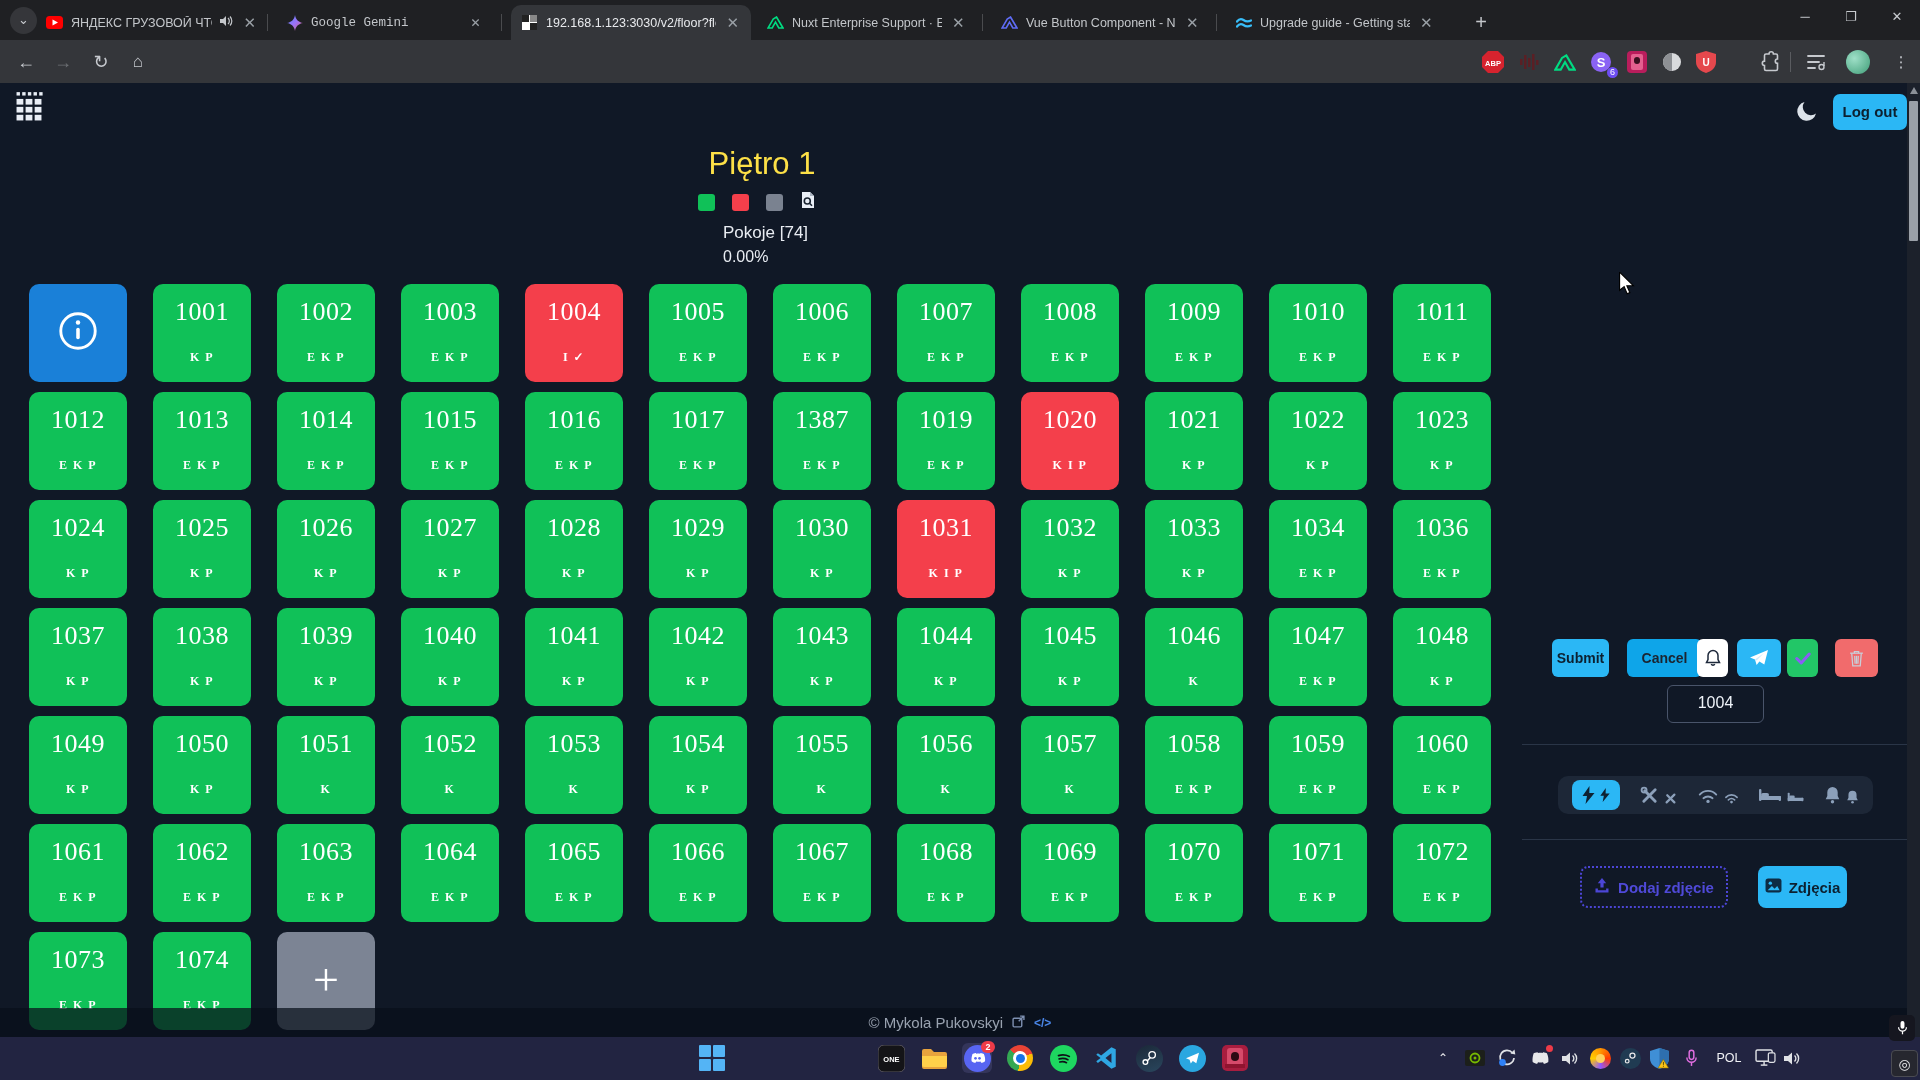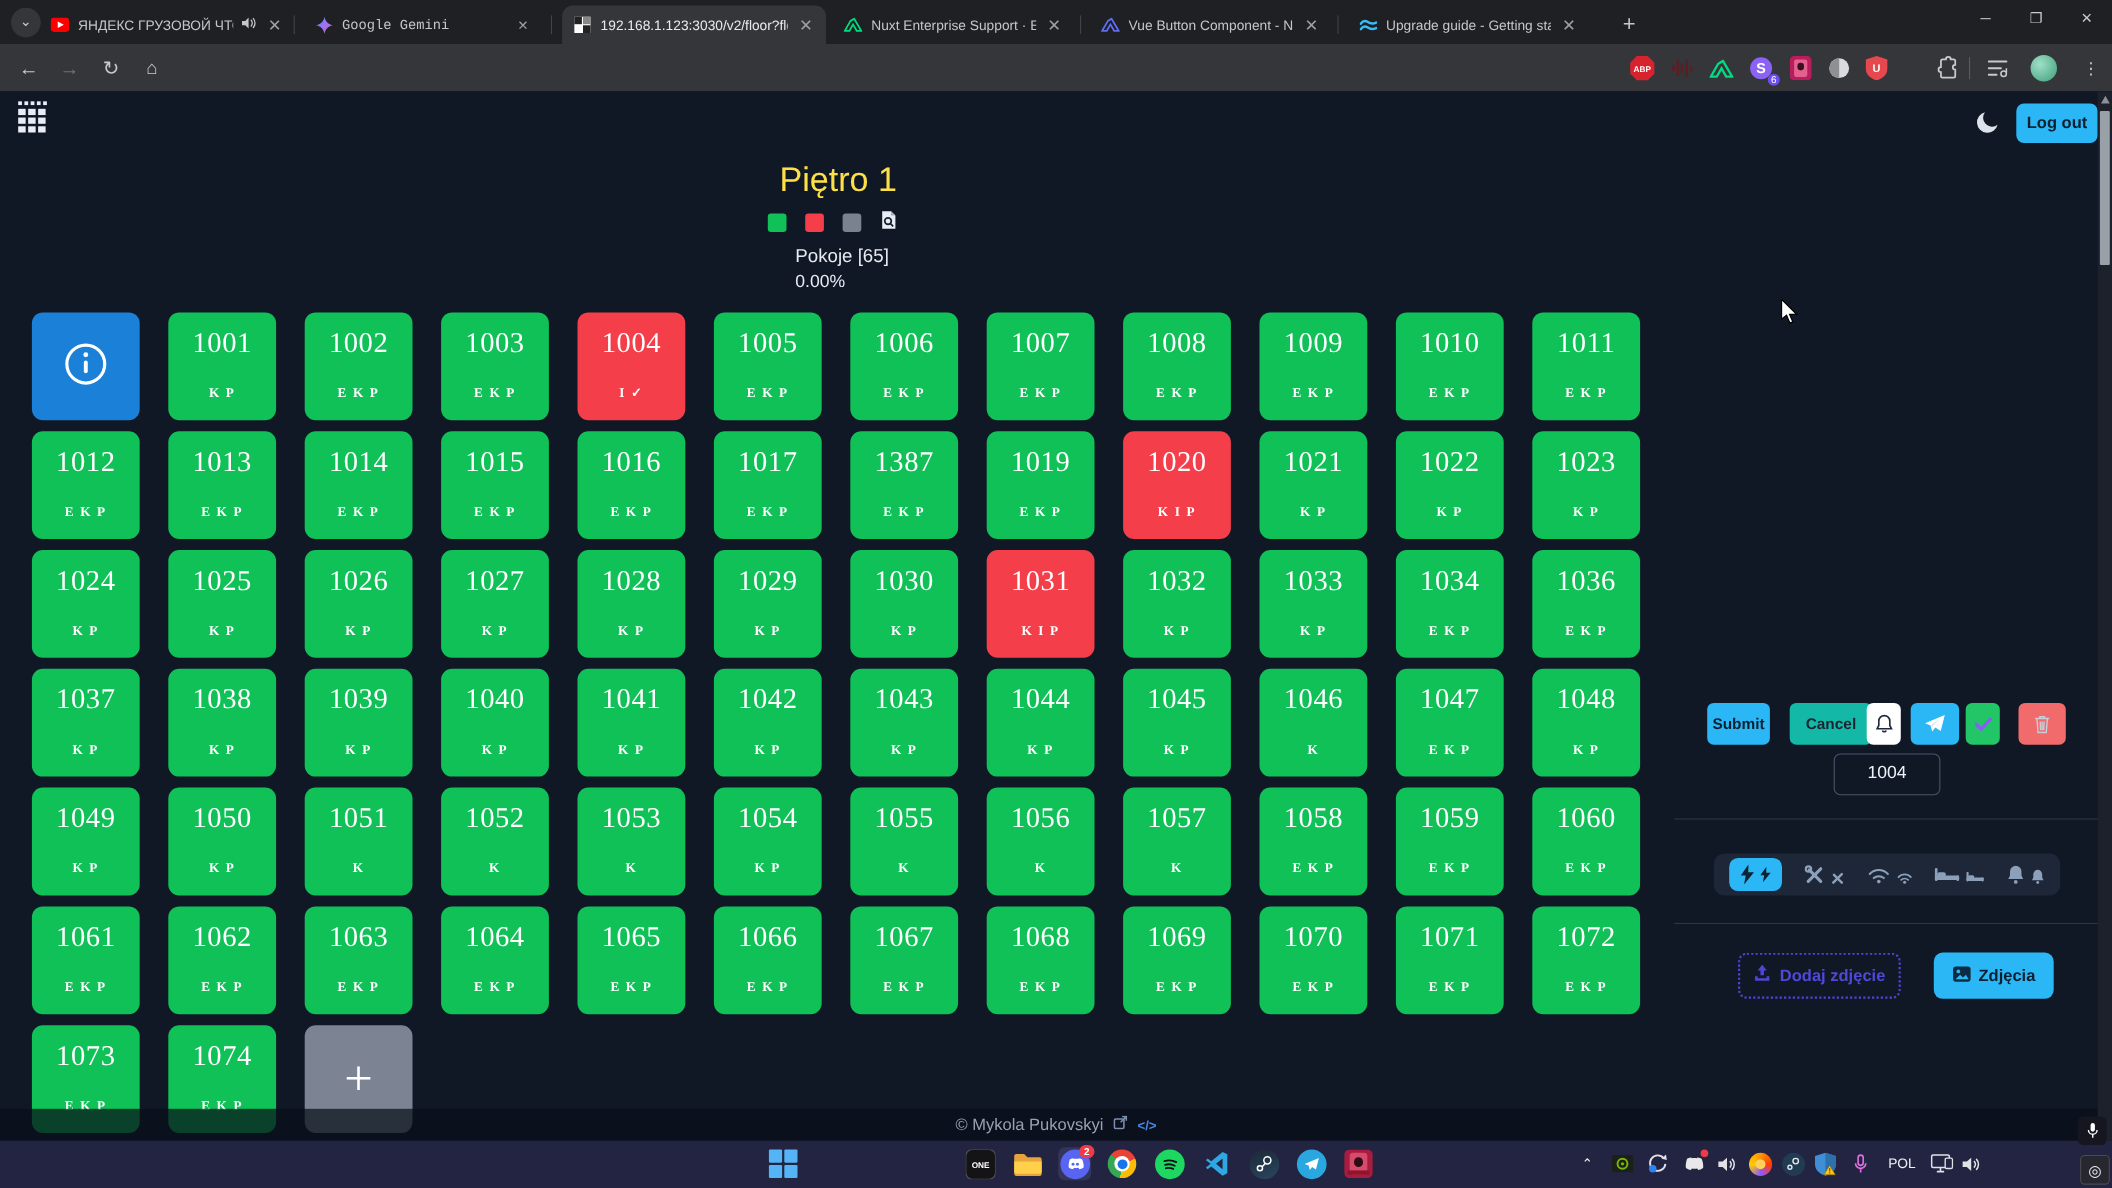--- a/index.html
+++ b/index.html
@@ -52,21 +52,21 @@
   .codeic{color:#4a86e8;font-size:12px;font-weight:700;}
 
   
   .pbtn{position:absolute;height:38px;border-radius:6px;box-sizing:border-box;display:flex;align-items:center;justify-content:center;font-size:14px;font-weight:700;}
   .room-input{position:absolute;left:1667px;top:602px;width:95px;height:36px;background:transparent;border:1px solid #49546a;border-radius:6px;color:#eef2f8;font-size:16px;text-align:center;line-height:34px;}
   .hline{position:absolute;left:1522px;width:386px;height:1px;background:#2a3547;}
   .iconbar{position:absolute;left:1558px;top:693px;width:315px;height:38px;background:#1d2737;border-radius:10px;display:flex;align-items:center;justify-content:space-between;padding:0 14px;box-sizing:border-box;}
   .icongrp{display:flex;align-items:flex-end;gap:5px;}
   .active-pill{background:#2bb7f5;border-radius:8px;height:30px;display:flex;align-items:center;gap:5px;padding:0 10px;}
   .dodaj{position:absolute;left:1580px;top:783px;width:148px;height:42px;border:2px dotted #4c46d6;border-radius:8px;color:#4f49d8;font-size:15px;font-weight:700;display:flex;align-items:center;justify-content:center;gap:8px;box-sizing:border-box;}
-  .zdjecia{position:absolute;left:1758px;top:783px;width:109px;height:42px;background:#2bb7f5;border-radius:8px;color:#0c2030;font-size:15px;font-weight:700;display:flex;align-items:center;justify-content:center;gap:7px;}
+  .zdjecia{position:absolute;left:1758px;top:783px;width:89px;height:42px;background:#2bb7f5;border-radius:8px;color:#0c2030;font-size:15px;font-weight:700;display:flex;align-items:center;justify-content:center;gap:7px;}
 
   
   .scrollbar{position:absolute;left:1907px;top:0;width:13px;height:954px;background:#1c212b;}
   .sb-thumb{position:absolute;left:2px;top:18px;width:9px;height:140px;background:#9aa0a8;border-radius:1px;}
   .sb-up{position:absolute;left:3px;top:4px;width:0;height:0;border-left:4px solid transparent;border-right:4px solid transparent;border-bottom:7px solid #8b9098;}
 
   
   .taskbar{position:absolute;left:0;top:1037px;width:1920px;height:43px;background:#222441;}
   .tk{position:absolute;top:6px;width:30px;height:30px;display:flex;align-items:center;justify-content:center;}
   .winlogo{display:grid;grid-template-columns:12px 12px;grid-template-rows:12px 12px;gap:2px;}
@@ -293,21 +293,21 @@
       <span class="lg-sq" style="background:#f43f4b;"></span>
       <span class="lg-sq" style="background:#7a8290;"></span>
       <span><svg width="16" height="18" viewBox="0 0 16 18">
             <path d="M2 1 h8 l4 4 v12 h-12 Z" fill="#e9eef6"></path>
             <path d="M10 1 v4 h4 Z" fill="#aab3c0"></path>
             <circle cx="7.3" cy="10" r="3" fill="none" stroke="#18222f" stroke-width="1.6"></circle>
             <line x1="9.5" y1="12.2" x2="12" y2="14.7" stroke="#18222f" stroke-width="1.6"></line>
           </svg></span>
     </div>
 
-    <div class="rooms-label">Pokoje [65]</div>
+    <div class="rooms-label">Pokoje [74]</div>
     <div class="percent">0.00%</div>
 
     <div class="grid">
         <div class="tile info">
           <svg width="40" height="40" viewBox="0 0 36 36">
             <circle cx="18" cy="18" r="15.5" fill="none" stroke="#fff" stroke-width="2.6"></circle>
             <rect x="16.4" y="15" width="3.2" height="10.5" rx="1.6" fill="#fff"></rect>
             <circle cx="18" cy="10.3" r="2" fill="#fff"></circle>
           </svg>
         </div>
@@ -600,21 +600,21 @@
           <div class="rt">E K P</div>
         </div>
         <div class="tile green">
           <div class="rn">1074</div>
           <div class="rt">E K P</div>
         </div>
         <div class="tile add">+</div>
       </div>
 
     <div class="pbtn" style="left:1552px;top:556px;width:57px;background:#2bb7f5;color:#0c2030;">Submit</div>
-    <div class="pbtn" style="left:1627px;top:556px;width:75px;background:#14b8a6;color:#1b2430;">Cancel</div>
+    <div class="pbtn" style="left:1627px;top:556px;width:75px;background:#0ea5e9;color:#1b2430;">Cancel</div>
     <div class="pbtn" style="left:1697px;top:556px;width:31px;background:#ffffff;">
         <svg width="16" height="18" viewBox="0 0 16 18">
           <path d="M8 1.5 a5 5 0 0 1 5 5 v4 l1.5 3 h-13 l1.5 -3 v-4 a5 5 0 0 1 5 -5 Z" fill="none" stroke="#1e293b" stroke-width="1.5"></path>
           <path d="M6.3 15 a1.8 1.8 0 0 0 3.4 0" fill="none" stroke="#1e293b" stroke-width="1.5"></path>
         </svg>
       </div>
     <div class="pbtn" style="left:1737px;top:556px;width:44px;background:#2bb7f5;">
         <svg width="20" height="18" viewBox="0 0 20 18">
           <path d="M19 1 L1 8.5 L6 10.6 L7.6 16 L10.4 12.4 L15.3 15.6 Z" fill="#fff"></path>
           <path d="M6 10.6 L15 4 L7.6 11.5 Z" fill="#cfe9fb"></path>

